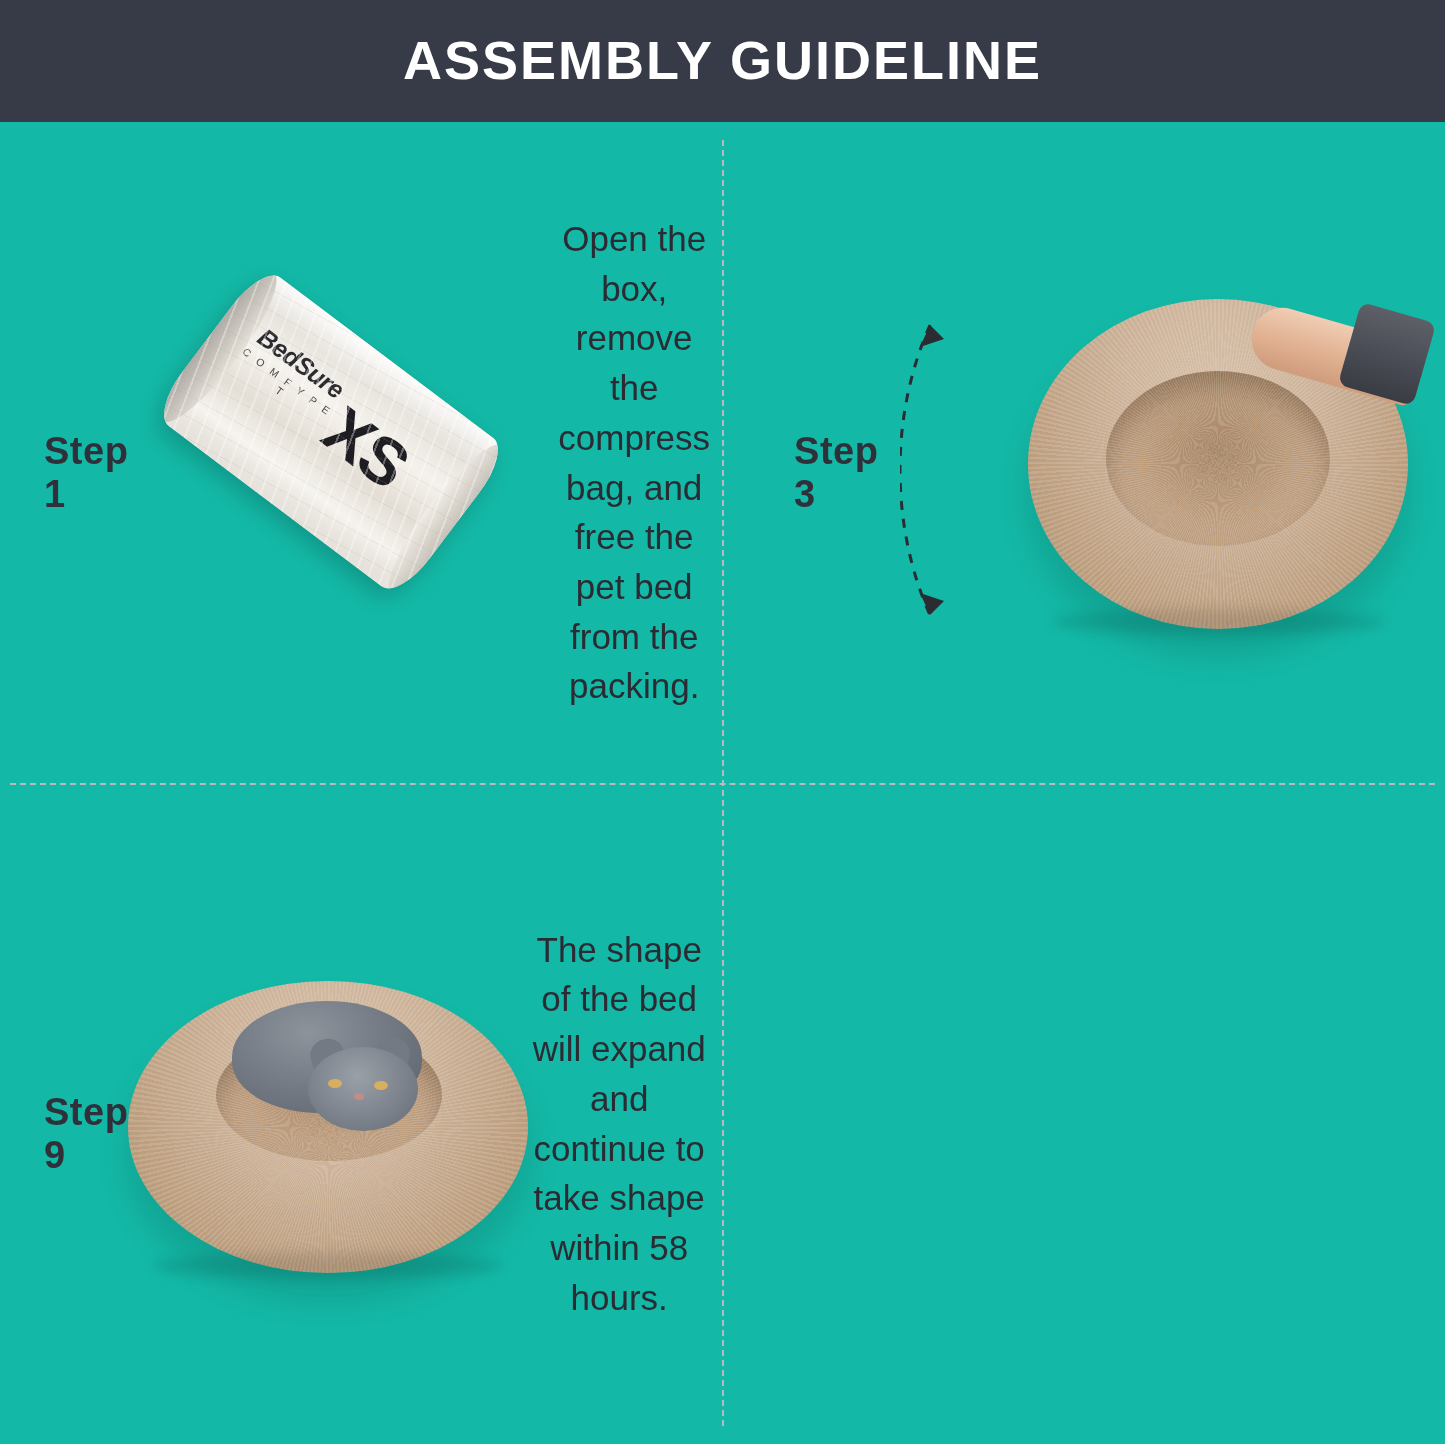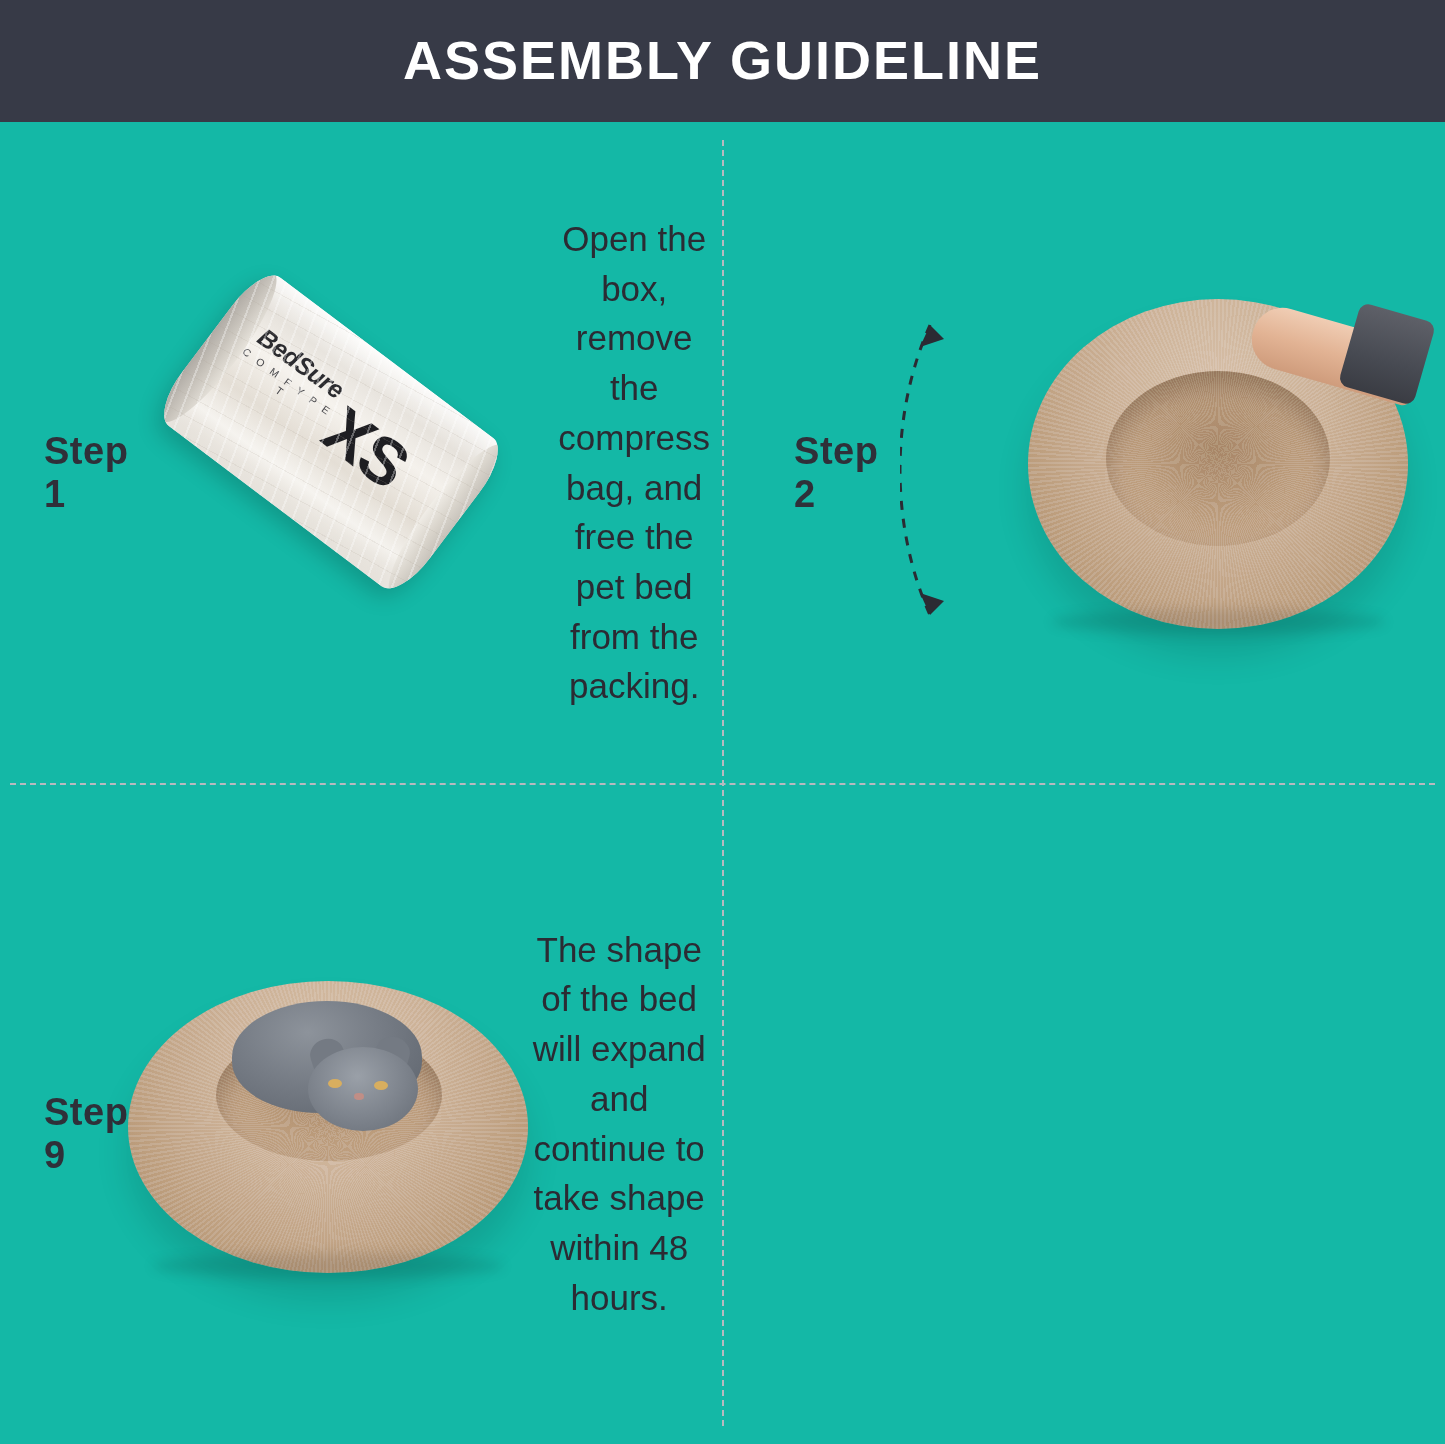--- a/index.html
+++ b/index.html
@@ -346,21 +346,21 @@
               <div class="brand-sub">C O M F Y   P E T</div>
             </div>
             <div class="size-badge">XS</div>
           </div>
         </div>
       </div>
       <div class="caption">Open the box, remove the compress bag, and free the pet bed from the packing.</div>
     </div>
 
     <div class="cell">
-      <div class="step-title">Step 2</div>
+      <div class="step-title">Step 3</div>
       <div class="art">
         <div style="position:relative;width:560px;height:390px;">
           <svg class="shake-arrow" viewBox="0 0 130 350">
             <path d="M30 30 C -10 120, -10 230, 30 320" fill="none" stroke="#2b2b33" stroke-width="3" stroke-dasharray="9 9"></path>
             <path d="M30 30 L20 52 L44 44 Z" fill="#2b2b33"></path>
             <path d="M30 320 L20 298 L44 306 Z" fill="#2b2b33"></path>
           </svg>
           <div class="bed bed2" style="position:absolute;left:150px;top:28px;">
             <div class="bed-inner"></div>
             <div class="fur-overlay"></div>
@@ -384,17 +384,17 @@
             <div class="cat-ear r"></div>
             <div class="cat-head"></div>
             <div class="cat-eye l"></div>
             <div class="cat-eye r"></div>
             <div class="cat-nose"></div>
           </div>
           <div class="fur-overlay"></div>
           <div class="shadow"></div>
         </div>
       </div>
-      <div class="caption">The shape of the bed will expand and continue to take shape within 48 hours.</div>
+      <div class="caption">The shape of the bed will expand and continue to take shape within 58 hours.</div>
     </div>
 
   </div>
 </div>
 
 </body></html>

